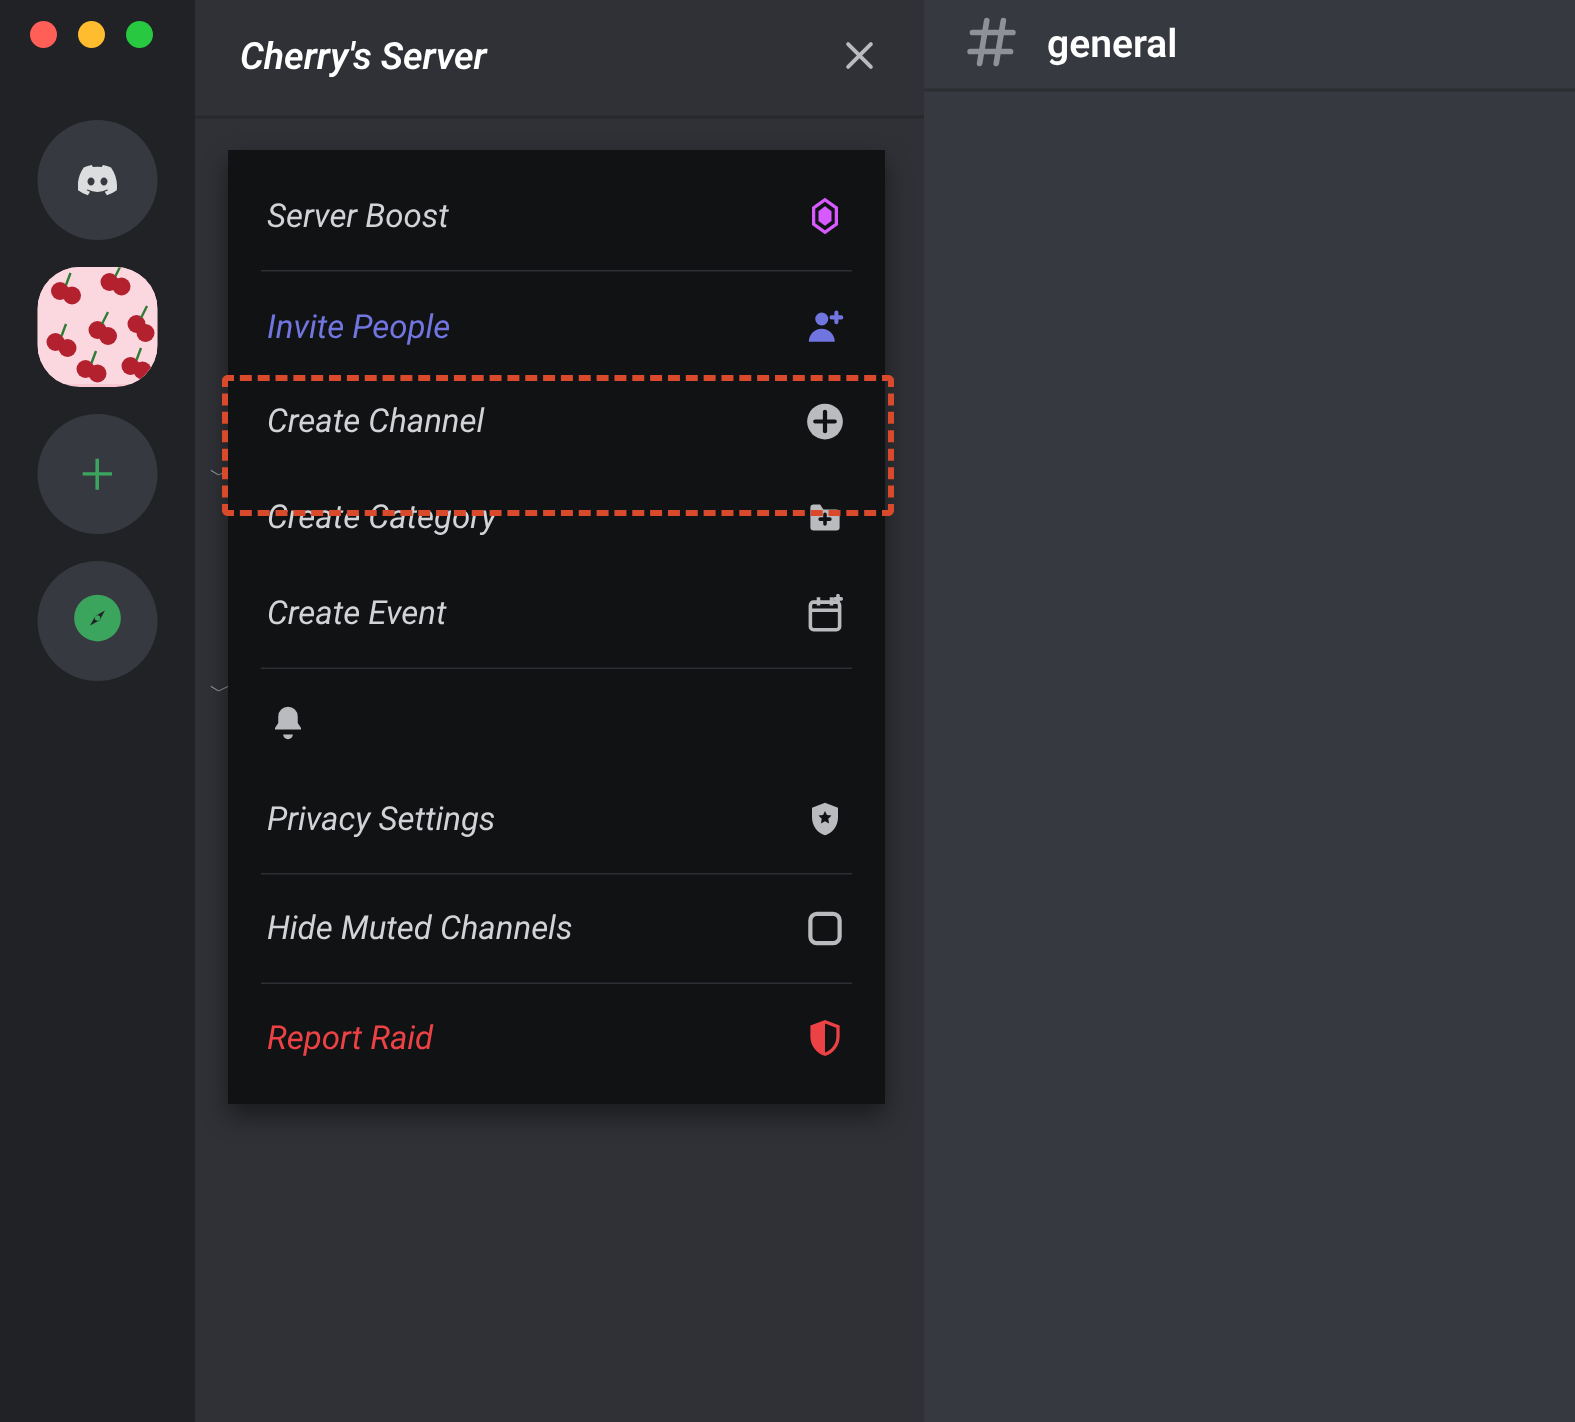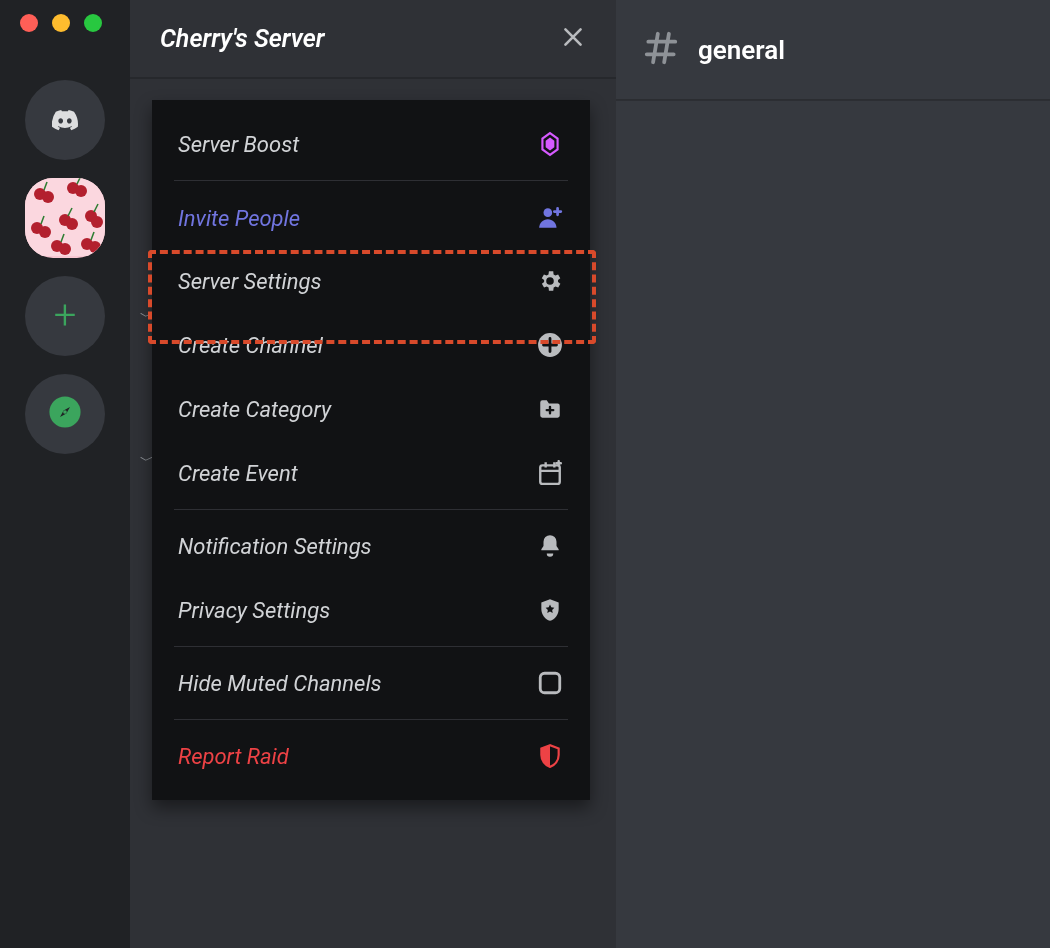--- a/index.html
+++ b/index.html
@@ -122,21 +122,21 @@
     z-index: 6;
   }
 
   
   .chat {
     flex: 1;
     background: #36393f;
     display: flex; flex-direction: column;
   }
   .chat-header {
-    height: 100px;
+    height: 60px;
     display: flex; align-items: center;
     padding-left: 26px;
     border-bottom: 1px solid #2b2d31;
     box-shadow: 0 1px 0 rgba(4,4,5,0.2);
     gap: 18px;
   }
   .hash-icon svg { width: 38px; height: 38px; }
   .channel-name { color: #fff; font-size: 26px; font-weight: 600; }
 </style>
 </head>
@@ -239,28 +239,20 @@
       <span>Invite People</span>
       <span class="menu-icon">
         <svg viewBox="0 0 24 24" fill="#7175e0">
             <circle cx="10" cy="8" r="4"></circle>
             <path d="M2 22c0-4.4 3.6-8 8-8s8 3.6 8 8H2z"></path>
             <path d="M19 4v6M16 7h6" stroke="#7175e0" stroke-width="2.5" stroke-linecap="round"></path>
           </svg>
       </span>
     </div>
 
-    <div class="menu-item">
-      <span>Server Settings</span>
-      <span class="menu-icon">
-        <svg viewBox="0 0 24 24" fill="#b9bbbe">
-            <path d="M19.4 13a7.5 7.5 0 0 0 0-2l2.1-1.6-2-3.5-2.5 1a7.5 7.5 0 0 0-1.7-1L15 3h-4l-.4 2.9a7.5 7.5 0 0 0-1.7 1l-2.5-1-2 3.5L6.6 11a7.5 7.5 0 0 0 0 2l-2.1 1.6 2 3.5 2.5-1a7.5 7.5 0 0 0 1.7 1L11 21h4l.4-2.9a7.5 7.5 0 0 0 1.7-1l2.5 1 2-3.5L19.4 13ZM12 15.5A3.5 3.5 0 1 1 15.5 12 3.5 3.5 0 0 1 12 15.5Z"></path>
-          </svg>
-      </span>
-    </div>
 
     <div class="menu-item">
       <span>Create Channel</span>
       <span class="menu-icon">
         <svg viewBox="0 0 24 24" fill="#b9bbbe">
             <circle cx="12" cy="12" r="11"></circle>
             <path d="M12 6v12M6 12h12" stroke="#111214" stroke-width="2.6" stroke-linecap="round"></path>
           </svg>
       </span>
     </div>
@@ -282,21 +274,20 @@
             <rect x="3" y="5" width="18" height="17" rx="2"></rect>
             <path d="M3 10h18M8 2v5M16 2v5"></path>
             <path d="M20 3h4M22 1v4" stroke-linecap="round" transform="translate(-2 0)"></path>
           </svg>
       </span>
     </div>
 
     <hr class="menu-sep">
 
     <div class="menu-item">
-      <span>Notification Settings</span>
       <span class="menu-icon">
         <svg viewBox="0 0 24 24" fill="#b9bbbe">
             <path d="M12 2a6 6 0 0 0-6 6v4l-2 3v1h16v-1l-2-3V8a6 6 0 0 0-6-6zm0 20a3 3 0 0 0 3-3H9a3 3 0 0 0 3 3z"></path>
           </svg>
       </span>
     </div>
 
     <div class="menu-item">
       <span>Privacy Settings</span>
       <span class="menu-icon">

